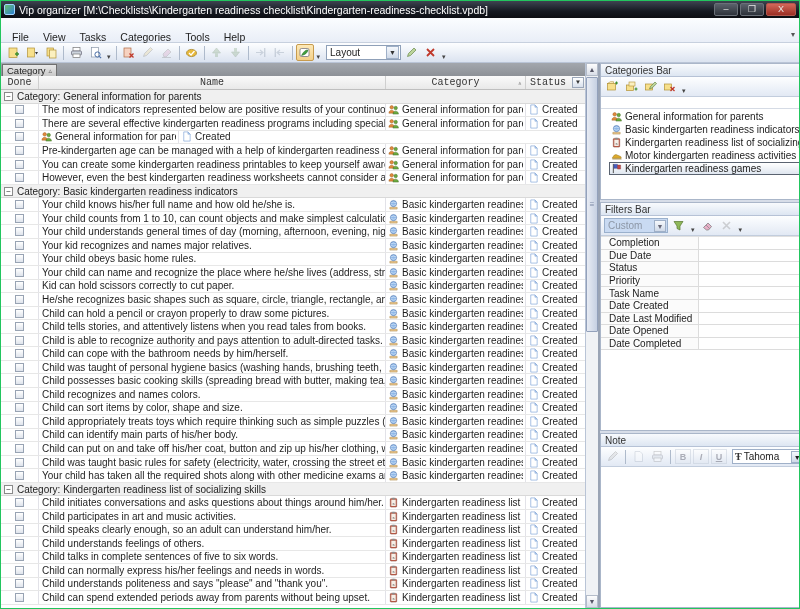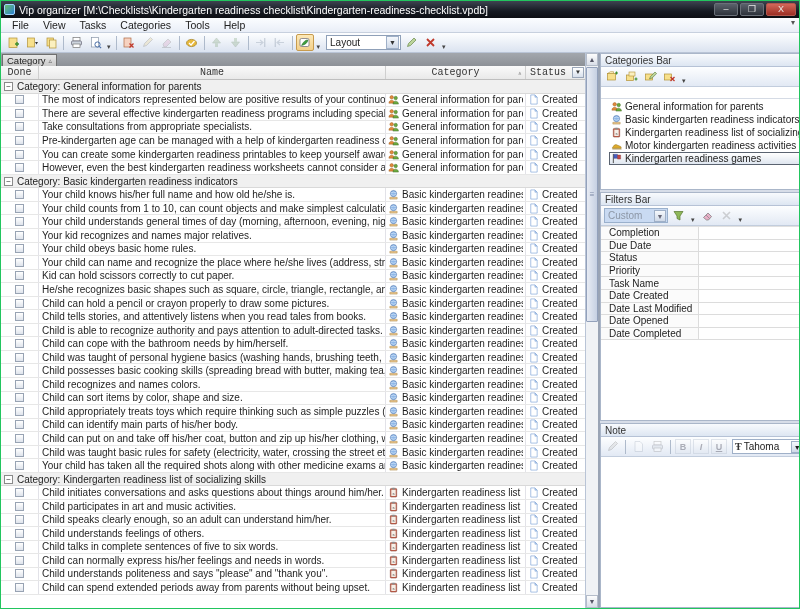--- a/index.html
+++ b/index.html
@@ -9,21 +9,21 @@
 
   
   .titlebar { height:17px; background:linear-gradient(#3d4450,#161a22 60%,#0c0e13); display:flex; align-items:center; padding:0 3px; color:#fff; flex:0 0 auto; }
   .app-icon { width:11px; height:11px; margin-right:4px; background:linear-gradient(135deg,#69c06b,#2b7fd4); border-radius:2px; border:1px solid #9fd4ff; }
   .title-text { flex:1; font-size:10.5px; white-space:nowrap; overflow:hidden; }
   .winbtns { display:flex; gap:2px; }
   .winbtn { width:24px; height:13px; border:1px solid #6a7078; border-radius:2px; background:linear-gradient(#5a616b,#2e333b); color:#e8e8e8; font-size:9px; line-height:11px; text-align:center; }
   .winbtn.close { width:30px; background:linear-gradient(#d4675a,#9c2f24); border-color:#b0564c; }
 
   
-  .menubar { height:15px; background:linear-gradient(#fbfdff,#e9eef7); border-bottom:1px solid #c7d0de; display:flex; padding:0 4px; flex:0 0 auto; }
+  .menubar { height:15px; background:linear-gradient(#fbfdff,#e9eef7); border-bottom:1px solid #c7d0de; display:flex; padding:12px 4px; flex:0 0 auto; }
   .menu-item { padding:1px 7px; font-size:10.5px; color:#222; }
   .menu-overflow { margin-left:auto; color:#555; font-size:8px; }
 
   
   .toolbar { height:20px; background:linear-gradient(#fdfeff,#dbe3f0); border-bottom:1px solid #b9c4d6; display:flex; align-items:center; padding:0 3px; gap:1px; flex:0 0 auto; }
   .tbtn { width:18px; height:17px; display:flex; align-items:center; justify-content:center; border:1px solid transparent; border-radius:2px; }
   .tbtn svg { width:13px; height:13px; }
   .tbtn.disabled { opacity:.35; }
   .tbtn.pressed { border-color:#c79b4e; background:linear-gradient(#fde9b8,#f3d08a); }
   .tsep { width:1px; height:14px; background:#aebacb; margin:0 2px; }
@@ -321,21 +321,20 @@
                   <path d="M7.5 1L10 3.5H7.5z" fill="#b8d0ee" stroke="#7a9fd4" stroke-width=".5"></path>
                 </svg>
               </span>
               <span>Created</span>
             </div>
           </div>
           <div class="trow">
             <div class="tc tc-done">
               <span class="checkbox"></span>
             </div>
-            <div class="tc tc-name">Take consultations from appropriate specialists.</div>
             <div class="tc tc-cat">
               <span class="cat-ico">
                 <svg viewBox="0 0 12 12">
                   <circle cx="4" cy="3.6" r="1.9" fill="#e08a3c" stroke="#9c5a1e" stroke-width=".5"></circle>
                   <path d="M1 10c0-2 1.4-3.2 3-3.2S7 8 7 10z" fill="#e08a3c" stroke="#9c5a1e" stroke-width=".5"></path>
                   <circle cx="8.4" cy="4.4" r="1.9" fill="#6aa93f" stroke="#3f6b22" stroke-width=".5"></circle>
                   <path d="M5.4 11c0-2 1.4-3.2 3-3.2s3 1.2 3 3.2z" fill="#6aa93f" stroke="#3f6b22" stroke-width=".5"></path>
                 </svg>
               </span>
               <span style="overflow:hidden;white-space:nowrap">General information for parents</span>

